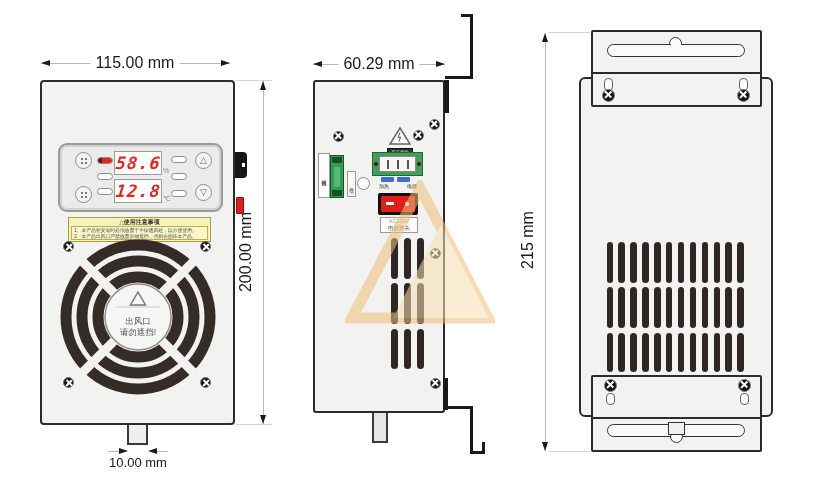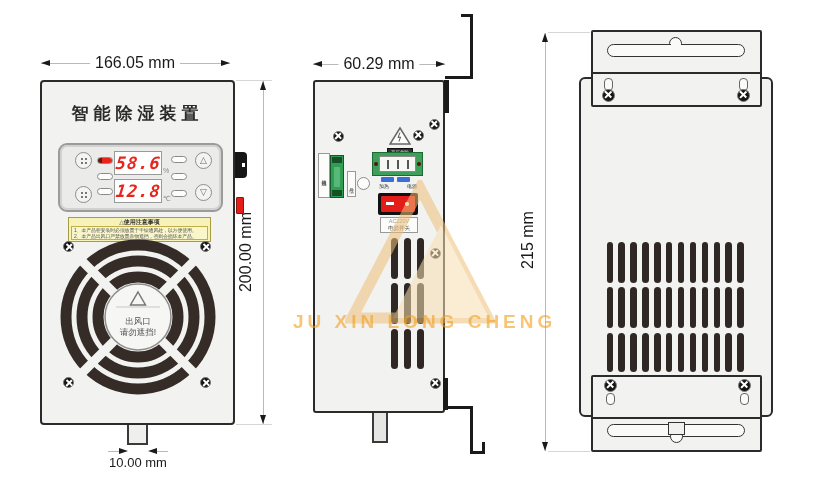--- a/index.html
+++ b/index.html
@@ -59,21 +59,21 @@
   .wm-en{font-size:19px;font-weight:bold;letter-spacing:4px;color:rgba(244,158,25,.6);white-space:nowrap}
 </style>
 </head>
 <body>
 
 <div class="canvas">
 
   <div class="a dl" style="left:41px;top:63px;width:189px;height:1px"></div>
   <div class="a arr l" style="left:41px;top:59.5px"></div>
   <div class="a arr r" style="left:221px;top:59.5px"></div>
-  <div class="a dimtxt" style="left:135px;top:54px;transform:translateX(-50%)">166.05 mm</div>
+  <div class="a dimtxt" style="left:135px;top:54px;transform:translateX(-50%)">115.00 mm</div>
 
   <div class="a dl" style="left:313px;top:64px;width:132px;height:1px"></div>
   <div class="a arr l" style="left:313px;top:60.5px"></div>
   <div class="a arr r" style="left:436px;top:60.5px"></div>
   <div class="a dimtxt" style="left:379px;top:55px;transform:translateX(-50%)">60.29 mm</div>
 
   <div class="a ext" style="left:236px;top:80px;width:36px;height:1px"></div>
   <div class="a ext" style="left:236px;top:424px;width:36px;height:1px"></div>
   <div class="a dl" style="left:263px;top:81px;width:1px;height:343px"></div>
   <div class="a arr u" style="left:260px;top:81px"></div>
@@ -89,21 +89,20 @@
 
   <div class="a dl" style="left:108px;top:451px;width:11px;height:1px"></div>
   <div class="a dl" style="left:157px;top:451px;width:11px;height:1px"></div>
   <div class="a arr r" style="left:119px;top:448px"></div>
   <div class="a arr l" style="left:148px;top:448px"></div>
   <div class="a dimtxt" style="left:138px;top:455px;transform:translateX(-50%);font-size:13px">10.00 mm</div>
 
   <div class="a" style="left:40px;top:80px;width:195px;height:345px">
     <div class="a body-box" style="left:0;top:0;right:0;bottom:0"></div>
 
-    <div class="a" style="left:0;top:22px;width:195px;text-align:center;font-size:17px;font-weight:bold;letter-spacing:5px;color:#2a2a2a">智能除湿装置</div>
 
     <div class="a panel" style="left:18px;top:63px;width:165px;height:69px">
       <div class="a cbtn" style="left:15px;top:7px;width:17px;height:17px">
           <span class="dots"></span>
         </div>
       <div class="a cbtn" style="left:15px;top:41px;width:17px;height:17px">
           <span class="dots"></span>
         </div>
 
       <div class="a pill" style="left:37px;top:12px">
@@ -324,16 +323,15 @@
     <div class="a slot" style="left:47px;top:394px;width:138px;height:13px"></div>
     <div class="a cap" style="left:109.5px;top:400px;width:13px;height:13px"></div>
     <div class="a" style="left:108px;top:392px;width:17px;height:13px;background:#f1f1ef;border:1.5px solid #333"></div>
   </div>
 
   <div class="a wm" style="left:0;top:0;right:0;bottom:0">
     <svg class="a" style="left:345px;top:180px;opacity:.55" width="150" height="145" viewBox="0 0 150 145">
       <path d="M75,8 L143,138 L7,138 Z" fill="none" stroke="#eec07a" stroke-width="11"></path>
       <path d="M96,45 L144,138 L48,138 Z" fill="#f6dfb2"></path>
     </svg>
-    <div class="a wm-en" style="left:293px;top:311px">JU XIN LONG CHENG</div>
   </div>
 
 </div>
 
 </body></html>

